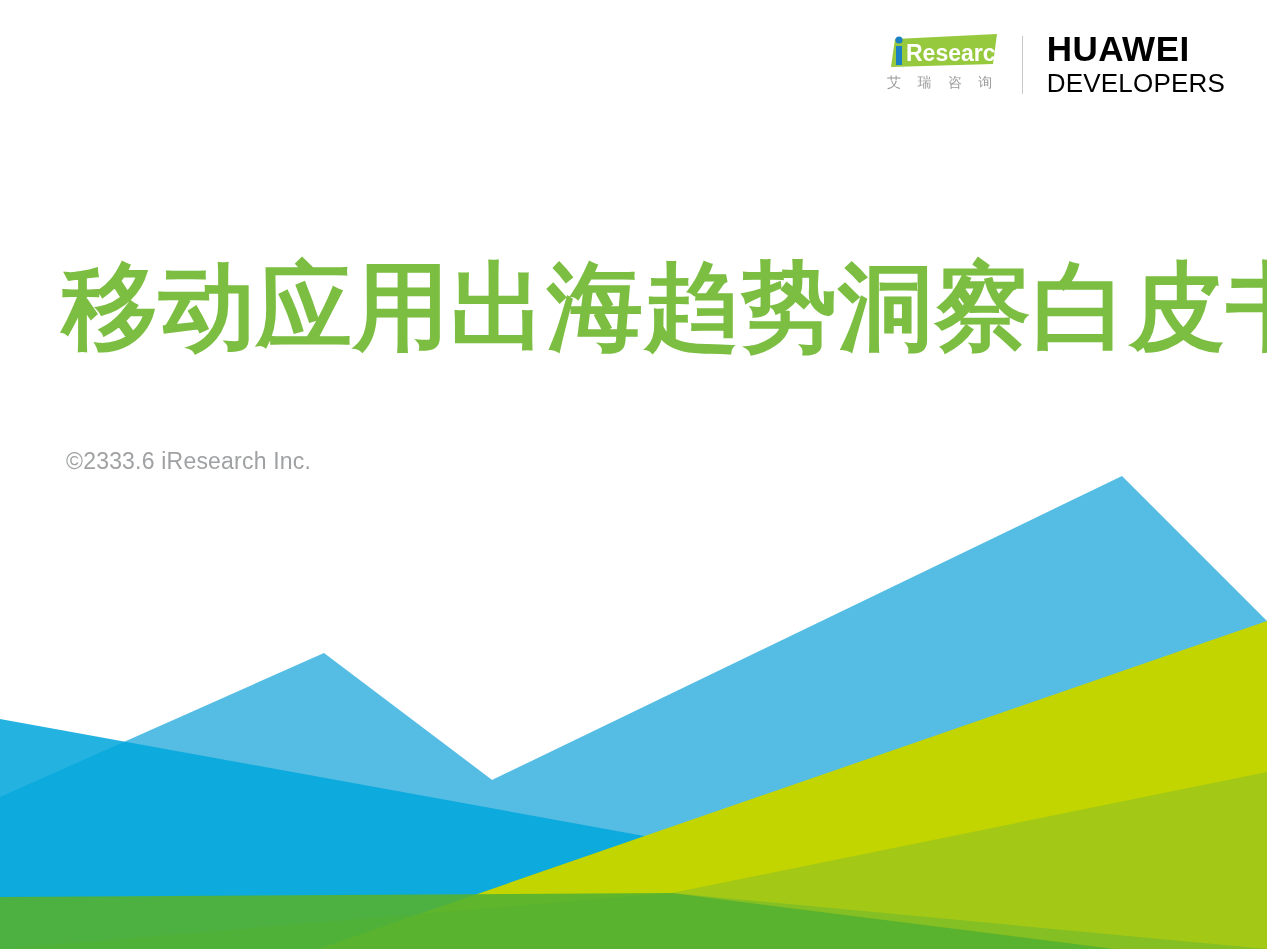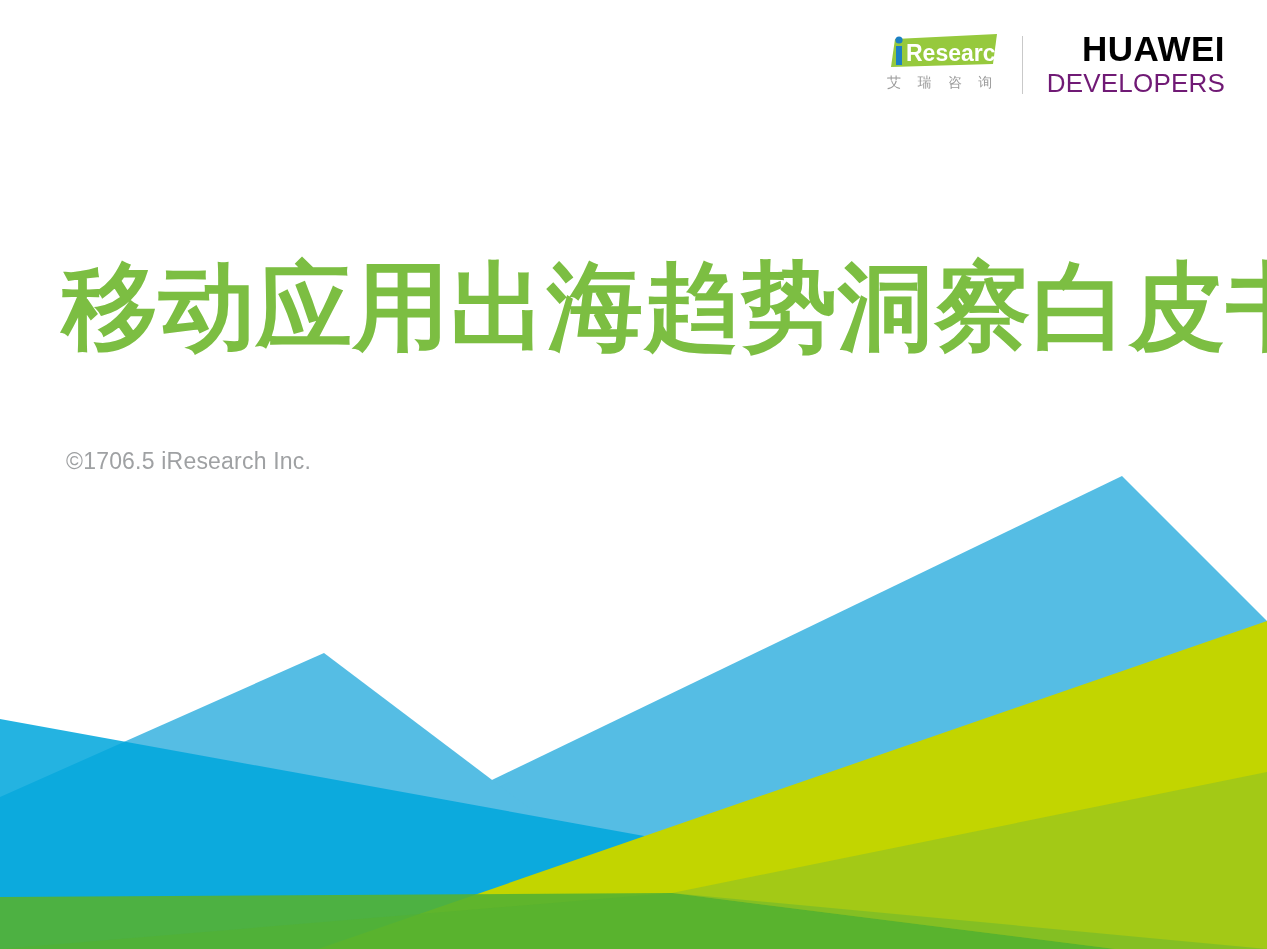--- a/index.html
+++ b/index.html
@@ -56,37 +56,37 @@
   .logo-divider {
     width: 1px;
     height: 58px;
     background: #c9c9c9;
     margin: 0 24px 0 22px;
     align-self: center;
   }
   .huawei-logo {
     display: flex;
     flex-direction: column;
-    align-items: flex-end;
+    align-items: flex-start;
     justify-content: center;
     line-height: 1;
   }
   .hw-top {
     font-size: 35px;
     font-weight: 700;
     letter-spacing: 0.5px;
     color: #000000;
     line-height: 1.05;
     font-family: "Liberation Sans", sans-serif;
   }
   .hw-bottom {
     font-size: 26px;
     font-weight: 400;
     letter-spacing: 0.2px;
-    color: #701a75;
+    color: #000000;
     line-height: 1.15;
     margin-top: 1px;
     font-family: "Liberation Sans", sans-serif;
   }
 
   
   .title {
     position: absolute;
     left: 62px;
     top: 255px;
@@ -161,15 +161,15 @@
 
     <div class="huawei-logo">
       <div class="hw-top">HUAWEI</div>
       <div class="hw-bottom">DEVELOPERS</div>
     </div>
 
   </div>
 
   <div class="title">移动应用出海趋势洞察白皮书</div>
 
-  <div class="copyright">©1706.5 iResearch Inc.</div>
+  <div class="copyright">©2333.6 iResearch Inc.</div>
 
 </div>
 
 </body></html>

